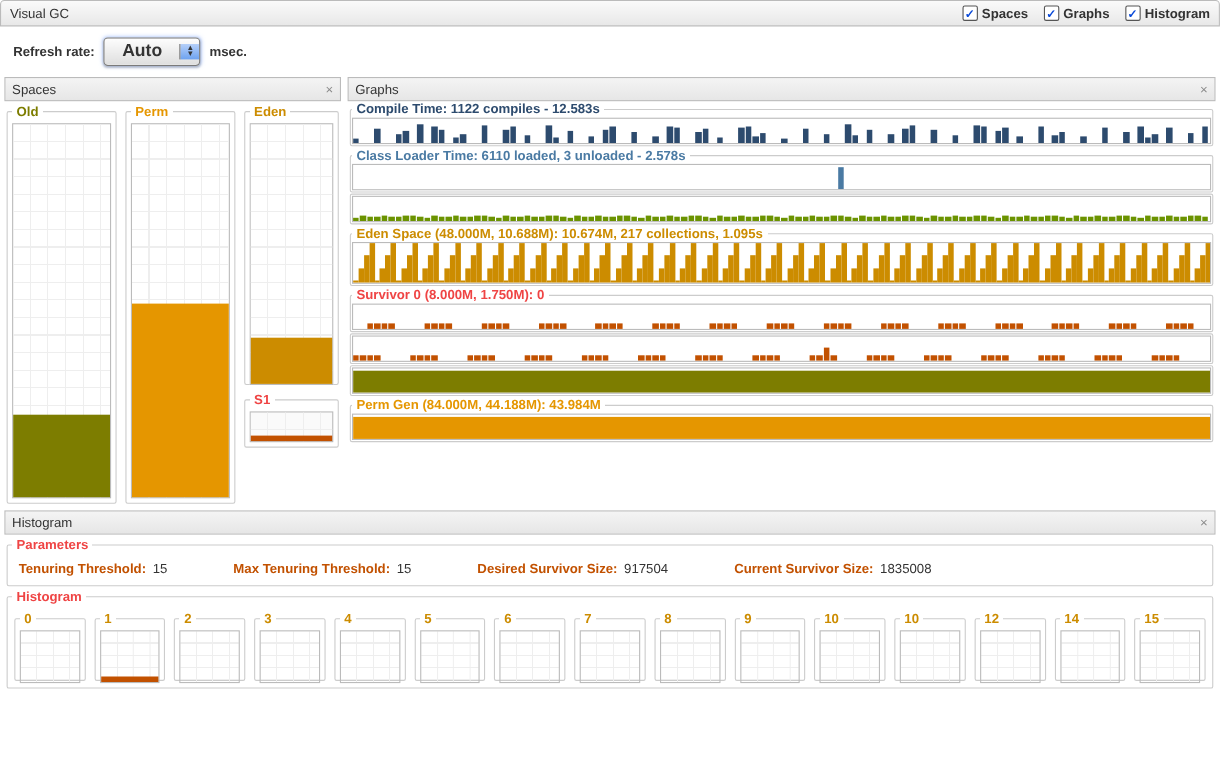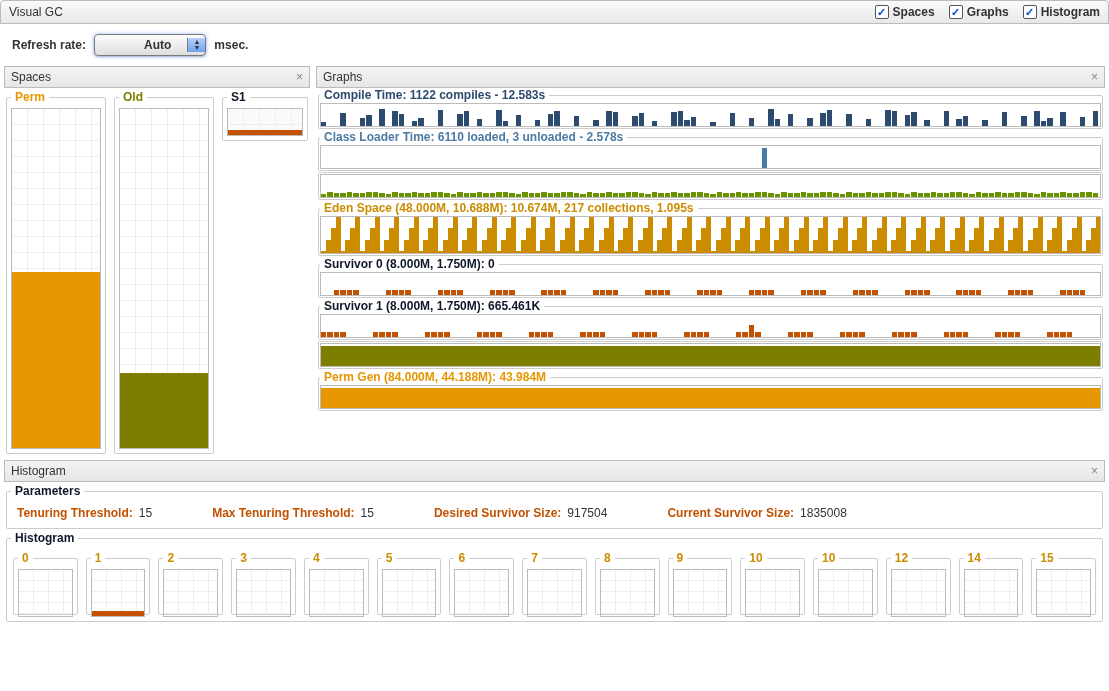--- a/index.html
+++ b/index.html
@@ -5,21 +5,21 @@
 * { box-sizing: border-box; margin: 0; padding: 0; }
 body { font-family: "Lucida Grande", Arial, sans-serif; font-size: 12px; background: #fff; color: #333; width: 1109px; }
 
 .titlebar { background: linear-gradient(#fafafa, #e8e8e8); border: 1px solid #bbb; border-radius: 4px 4px 0 0; padding: 4px 8px; display: flex; align-items: flex-end; justify-content: space-between; gap: 48px; }
 .titlebar-right { display: flex; gap: 14px; }
 .check-item { display: flex; align-items: center; gap: 4px; font-weight: bold; }
 .checkbox { width: 14px; height: 14px; border: 1px solid #555; border-radius: 2px; display: inline-flex; align-items: center; justify-content: center; color: #0848d8; font-size: 11px; font-weight: bold; background: #fff; }
 
 .toolbar-row { padding: 10px 12px; display: flex; align-items: center; gap: 8px; font-weight: bold; }
 .mac-select { display: inline-flex; align-items: center; background: linear-gradient(#fdfdfd, #dedede); border: 1px solid #7a7a7a; border-radius: 4px; overflow: hidden; box-shadow: 0 1px 2px rgba(0,0,0,0.2), 0 0 4px rgba(100,150,255,0.6); }
-.mac-select .val { padding: 3px 16px; font-size: 12px; margin-left: 33px; }
+.mac-select .val { padding: 3px 16px; font-size: 16px; }
 .mac-select .arrows { background: linear-gradient(#b6d0f9, #6ea3f0); border-left: 1px solid #7a7a7a; width: 18px; display: flex; flex-direction: column; align-items: center; justify-content: center; font-size: 7px; color: #333; line-height: 6px; padding: 1px 0; }
 
 .layout-row { display: flex; gap: 6px; padding: 0 4px; }
 .panel { flex: 0 0 auto; }
 .panel-hdr { background: linear-gradient(#f4f4f4, #e6e6e6); border: 1px solid #bbb; padding: 3px 6px; display: flex; align-items: center; justify-content: space-between; font-weight: normal; }
 .panel-close { color: #888; cursor: default; }
 
 fieldset { border: 1px solid #ccc; border-radius: 2px; margin: 2px; padding: 4px; }
 legend { padding: 0 4px; font-weight: bold; }
 
@@ -29,21 +29,21 @@
 .space-fill { position: absolute; bottom: 0; left: 0; right: 0; }
 .eden-group { display: flex; flex-direction: column; gap: 2px; height: 100%; }
 .eden-group fieldset { flex: 0 0 auto; }
 .eden-main { flex: 4; }
 .survivor-box { height: 28px; border: 1px solid #bbb; position: relative; background: #fafafa; }
 
 
 .c-perm { color: #e59600; } .bg-perm { background: #e59600; }
 .c-old { color: #7d7d00; } .bg-old { background: #7d7d00; }
 .c-eden { color: #cc8c00; } .bg-eden { background: #cc8c00; }
-.c-surv { color: #0f172a; } .bg-surv { background: #c25100; }
+.c-surv { color: #ef4444; } .bg-surv { background: #c25100; }
 .c-cmp { color: #2d4b6e; }
 .c-cl { color: #4a7aa3; }
 .c-gc { color: #6b9300; }
 .c-hist { color: #cc8c00; }
 
 .graphs-body { display: flex; flex-direction: column; gap: 1px; }
 .graph-fieldset { margin: 0 2px; padding: 1px; }
 .graph-fieldset legend { font-size: 12px; }
 .graph-canvas { height: 24px; border: 1px solid #bbb; background: #fff; position: relative; overflow: hidden; }
 .graph-canvas.tall { height: 38px; }
@@ -100,34 +100,41 @@
 
 <div class="layout-row">
 
   <div class="panel" style="width:306px">
     <div class="panel-hdr">
       <span>Spaces</span>
       <span class="panel-close">×</span>
     </div>
     <div class="spaces-body">
       <fieldset class="space-col">
+        <legend class="c-old">Old</legend>
+        <div class="space-box">
+            <div class="space-grid"></div>
+            <div class="space-fill bg-old" style="height:22%"></div>
+          </div>
+      </fieldset>
+      <fieldset class="space-col">
         <legend class="c-perm">Perm</legend>
         <div class="space-box">
             <div class="space-grid"></div>
             <div class="space-fill bg-perm" style="height:52%"></div>
           </div>
       </fieldset>
-      <fieldset class="space-col">
-        <legend class="c-old">Old</legend>
-        <div class="space-box">
-            <div class="space-grid"></div>
-            <div class="space-fill bg-old" style="height:22%"></div>
-          </div>
-      </fieldset>
       <div class="space-col eden-group">
+        <fieldset class="eden-main" style="height:256px">
+          <legend class="c-eden">Eden</legend>
+          <div class="space-box" style="height:238px">
+              <div class="space-grid"></div>
+              <div class="space-fill bg-eden" style="height:18%"></div>
+            </div>
+        </fieldset>
         <fieldset>
           <legend class="c-surv">S1</legend>
           <div class="survivor-box">
               <div class="space-grid"></div>
               <div class="space-fill bg-surv" style="height:18%"></div>
             </div>
         </fieldset>
       </div>
     </div>
   </div>
@@ -812,21 +819,20 @@
               <span style="height: 25%; background: rgb(194, 81, 0); margin-right: 1px;"></span>
               <span style="height: 25%; background: rgb(194, 81, 0); margin-right: 1px;"></span>
               <span style="height: 25%; background: rgb(194, 81, 0); margin-right: 1px;"></span>
               <span style="height: 0%; background: transparent; margin-right: 1px;"></span>
               <span style="height: 0%; background: transparent; margin-right: 1px;"></span>
             </div>
           </div>
       </fieldset>
 
       <fieldset class="graph-fieldset">
-        <legend class="c-surv">Survivor 1 (8.000M, 1.750M): 665.461K</legend>
         <div class="graph-canvas">
             <div class="pulse-row" id="pulse-s1">
               <span style="height: 25%; background: rgb(194, 81, 0); margin-right: 1px;"></span>
               <span style="height: 25%; background: rgb(194, 81, 0); margin-right: 1px;"></span>
               <span style="height: 25%; background: rgb(194, 81, 0); margin-right: 1px;"></span>
               <span style="height: 25%; background: rgb(194, 81, 0); margin-right: 1px;"></span>
               <span style="height: 0%; background: transparent; margin-right: 1px;"></span>
               <span style="height: 0%; background: transparent; margin-right: 1px;"></span>
               <span style="height: 0%; background: transparent; margin-right: 1px;"></span>
               <span style="height: 0%; background: transparent; margin-right: 1px;"></span>

